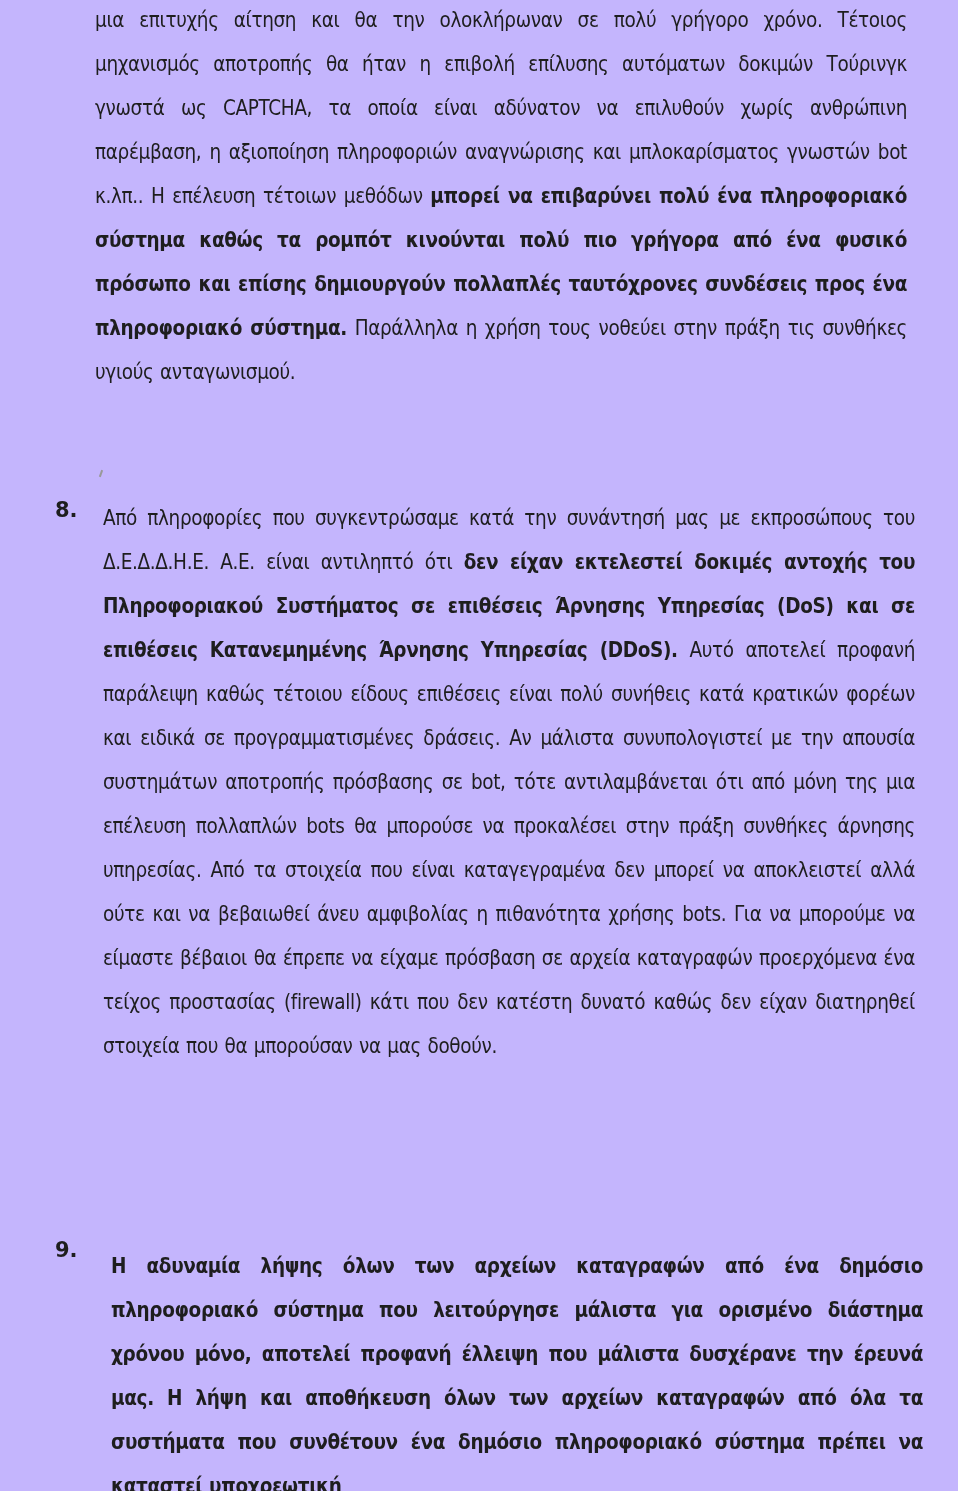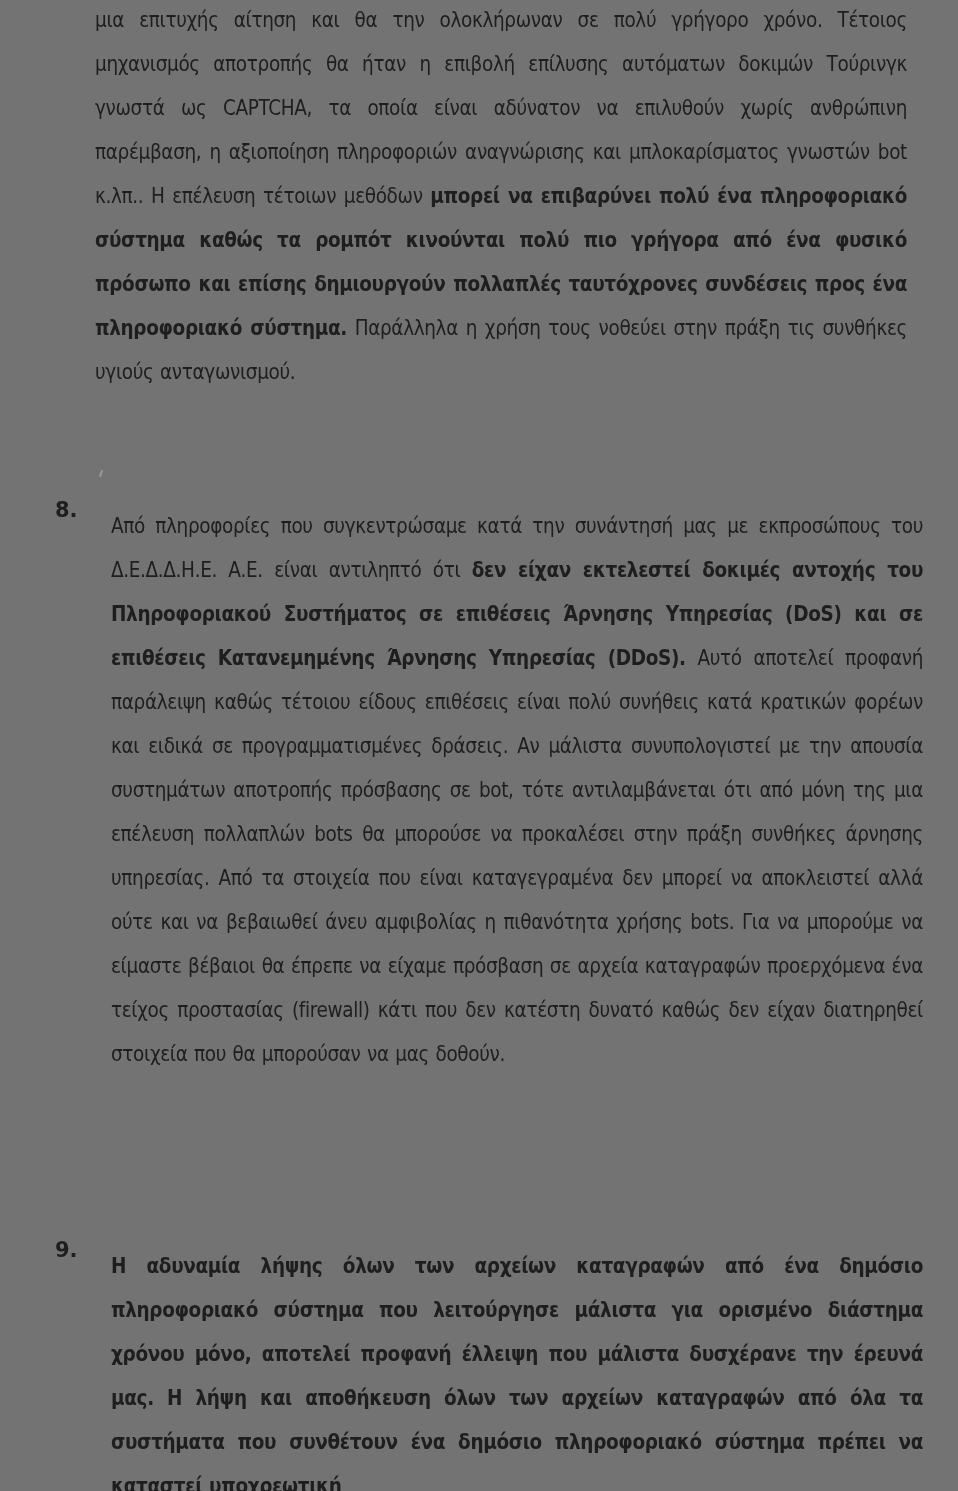--- a/index.html
+++ b/index.html
@@ -12,21 +12,21 @@
       height: 1491px;
       overflow: hidden;
       position: relative;
       font-family: "DejaVu Sans", sans-serif;
       color: #1e1e1e;
     }
     .page {
       position: absolute;
       left: 0; top: 0;
       width: 958px; height: 1491px;
-      background: #737373;
+      background: #c4b5fd;
     }
     .para {
       position: absolute;
       left: 95px;
       width: 812px;
       font-size: 20.5px;
       line-height: 44px;
       text-align: justify;
       letter-spacing: -0.35px;
       word-spacing: 1px;
@@ -59,21 +59,21 @@
 
 <div class="page">
 
   <p class="para p-top" style="margin:0">
     <span>μια επιτυχής αίτηση και θα την ολοκλήρωναν σε πολύ γρήγορο χρόνο. Τέτοιος μηχανισμός αποτροπής θα ήταν η επιβολή επίλυσης αυτόματων δοκιμών Τούρινγκ γνωστά ως CAPTCHA, τα οποία είναι αδύνατον να επιλυθούν χωρίς ανθρώπινη παρέμβαση, η αξιοποίηση πληροφοριών αναγνώρισης και μπλοκαρίσματος γνωστών bot κ.λπ.. Η επέλευση τέτοιων μεθόδων </span><span class="b">μπορεί να επιβαρύνει πολύ ένα πληροφοριακό σύστημα καθώς τα ρομπότ κινούνται πολύ πιο γρήγορα από ένα φυσικό πρόσωπο και επίσης δημιουργούν πολλαπλές ταυτόχρονες συνδέσεις προς ένα πληροφοριακό σύστημα.</span><span> Παράλληλα η χρήση τους νοθεύει στην πράξη τις συνθήκες υγιούς ανταγωνισμού.</span>
   </p>
 
   <div class="mark"></div>
 
   <div class="num n8">8.</div>
-  <p class="para p8" style="margin:16px">
+  <p class="para p8" style="margin:8px">
     <span>Από πληροφορίες που συγκεντρώσαμε κατά την συνάντησή μας με εκπροσώπους του Δ.Ε.Δ.Δ.Η.Ε. Α.Ε. είναι αντιληπτό ότι </span><span class="b">δεν είχαν εκτελεστεί δοκιμές αντοχής του Πληροφοριακού Συστήματος σε επιθέσεις Άρνησης Υπηρεσίας (DoS) και σε επιθέσεις Κατανεμημένης Άρνησης Υπηρεσίας (DDoS).</span><span> Αυτό αποτελεί προφανή παράλειψη καθώς τέτοιου είδους επιθέσεις είναι πολύ συνήθεις κατά κρατικών φορέων και ειδικά σε προγραμματισμένες δράσεις. Αν μάλιστα συνυπολογιστεί με την απουσία συστημάτων αποτροπής πρόσβασης σε bot, τότε αντιλαμβάνεται ότι από μόνη της μια επέλευση πολλαπλών bots θα μπορούσε να προκαλέσει στην πράξη συνθήκες άρνησης υπηρεσίας. Από τα στοιχεία που είναι καταγεγραμένα δεν μπορεί να αποκλειστεί αλλά ούτε και να βεβαιωθεί άνευ αμφιβολίας η πιθανότητα χρήσης bots. Για να μπορούμε να είμαστε βέβαιοι θα έπρεπε να είχαμε πρόσβαση σε αρχεία καταγραφών προερχόμενα ένα τείχος προστασίας (firewall) κάτι που δεν κατέστη δυνατό καθώς δεν είχαν διατηρηθεί στοιχεία που θα μπορούσαν να μας δοθούν.</span>
   </p>
 
   <div class="num n9">9.</div>
   <p class="para p9" style="margin:16px">
     <span class="b">Η αδυναμία λήψης όλων των αρχείων καταγραφών από ένα δημόσιο πληροφοριακό σύστημα που λειτούργησε μάλιστα για ορισμένο διάστημα χρόνου μόνο, αποτελεί προφανή έλλειψη που μάλιστα δυσχέρανε την έρευνά μας. Η λήψη και αποθήκευση όλων των αρχείων καταγραφών από όλα τα συστήματα που συνθέτουν ένα δημόσιο πληροφοριακό σύστημα πρέπει να καταστεί υποχρεωτική</span>
   </p>
 
 </div>
 

